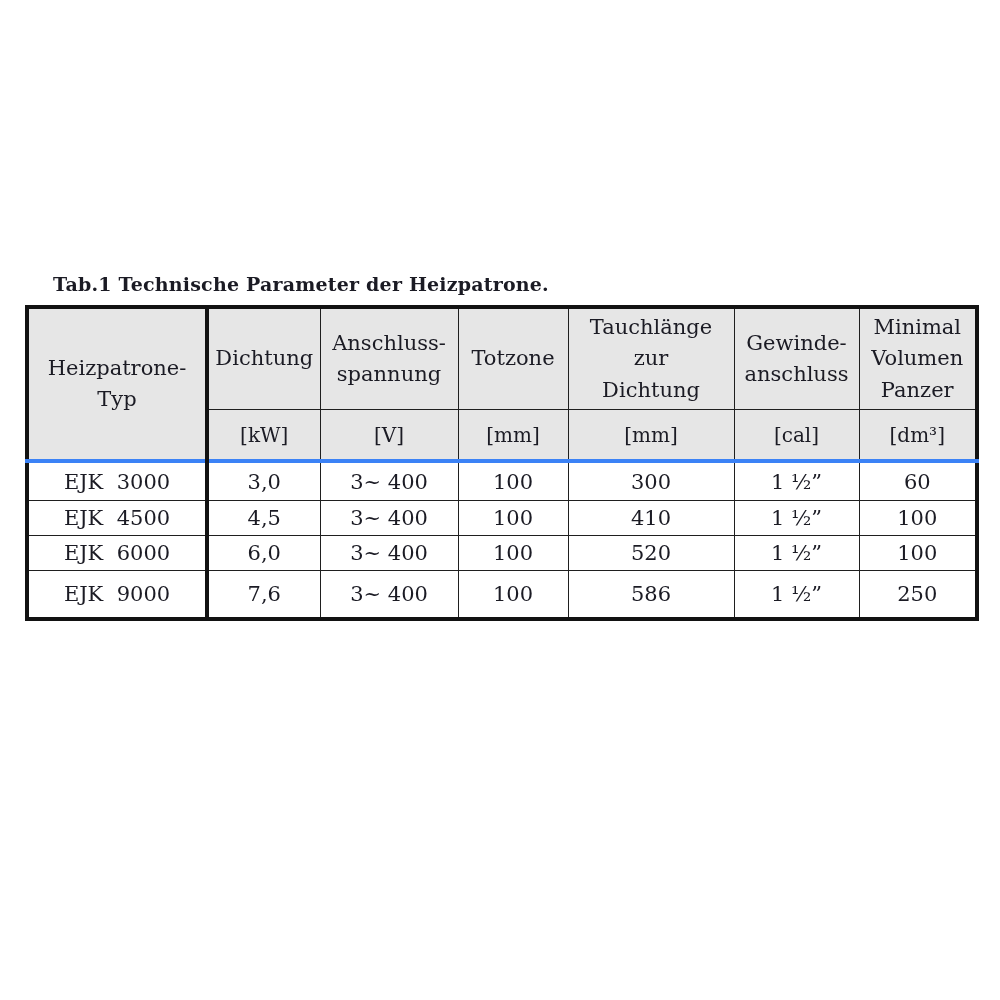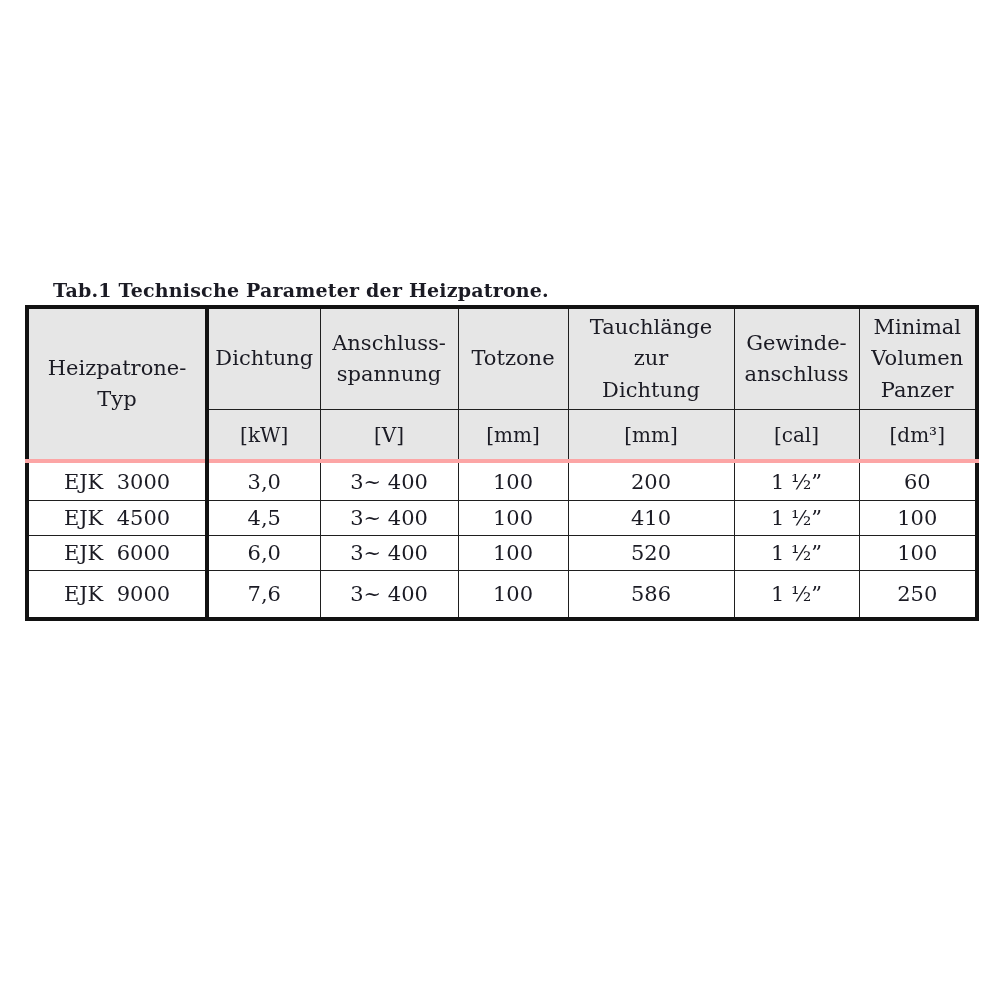--- a/index.html
+++ b/index.html
@@ -12,21 +12,21 @@
       width: 1000px;
       height: 1000px;
       background: #ffffff;
       overflow: hidden;
       font-family: "DejaVu Serif", "Liberation Serif", serif;
       color: #1b1b24;
     }
     .caption {
       position: absolute;
       left: 53px;
-      top: 279px;
+      top: 273px;
       font-size: 19px;
       font-weight: bold;
       letter-spacing: 0.2px;
       white-space: nowrap;
     }
     table.params {
       position: absolute;
       left: 25px;
       top: 305px;
       width: 950px;
@@ -62,21 +62,21 @@
       font-size: 20px;
       text-align: center;
     }
     tbody td {
       background: #ffffff;
       font-size: 21px;
       white-space: pre;
     }
     
     tbody tr:first-child td {
-      border-top: 4px solid #fca5a5;
+      border-top: 4px solid #3b82f6;
     }
     tr.data-row-1 td { height: 37px; }
     tr.data-row-2 td { height: 34px; margin-top: 16px; }
     tr.data-row-3 td { height: 34px; }
     tr.data-row-4 td { height: 46px; }
   </style>
 </head>
 <body>
 
 <div class="canvas">
@@ -117,21 +117,21 @@
         <th>[cal]</th>
         <th>[dm³]</th>
       </tr>
     </thead>
     <tbody>
       <tr class="data-row-1">
         <td class="col1-cell">EJK  3000</td>
         <td>3,0</td>
         <td>3~ 400</td>
         <td>100</td>
-        <td>200</td>
+        <td>300</td>
         <td>1 ½”</td>
         <td>60</td>
       </tr>
       <tr class="data-row-2">
         <td class="col1-cell">EJK  4500</td>
         <td>4,5</td>
         <td>3~ 400</td>
         <td>100</td>
         <td>410</td>
         <td>1 ½”</td>

